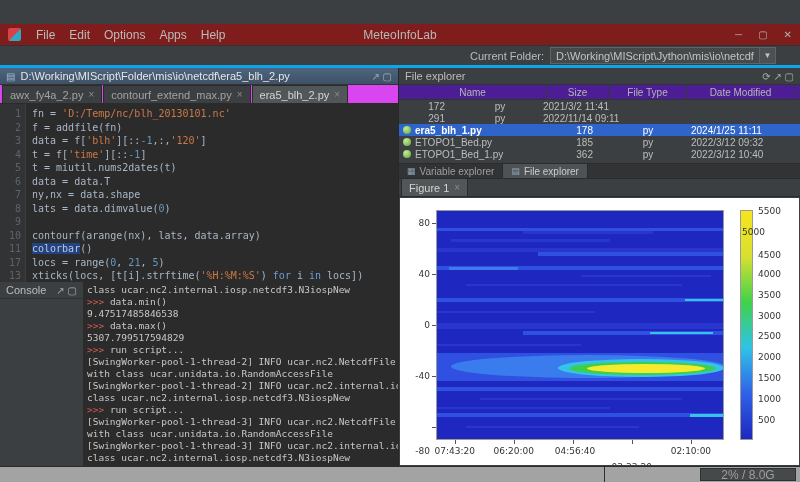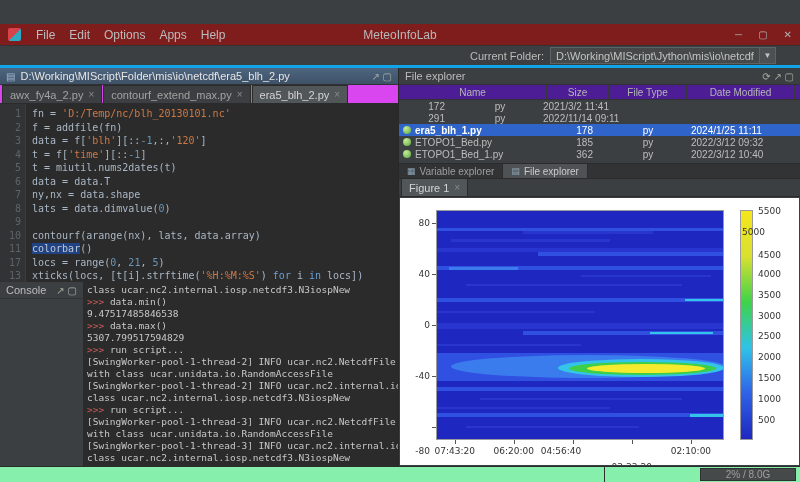--- a/index.html
+++ b/index.html
@@ -101,22 +101,22 @@
                border:1px solid #9a9a9a; overflow:hidden; }
   .band { position:absolute; }
   .colorbar { position:absolute; left:340px; top:12px; width:13px; height:230px; border:1px solid #9a9a9a; }
   .axis-label { position:absolute; font-size:9px; color:#333333; font-family:"DejaVu Sans",sans-serif; }
   .ylab { width:28px; text-align:right; }
   .xlab { width:60px; text-align:center; }
   .cblab { width:32px; text-align:left; }
   .tickmark { position:absolute; background:#555555; }
 
   
-  .statusbar { height:16px; background:#86efac; border-top:1px solid #2b2b2b;
-               display:flex; align-items:center; font-size:10px; color:#9f9f9f; flex:0 0 auto; }
+  .statusbar { height:16px; background:#a3a3a3; border-top:1px solid #2b2b2b;
+               display:flex; align-items:center; font-size:12px; color:#9f9f9f; flex:0 0 auto; }
   .sb-spring { flex:1; }
   .sb-cell { border-left:1px solid #2e3132; height:100%; display:flex; align-items:center;
              justify-content:center; padding:0 10px; }
   .sb-cell.empty { width:96px; }
   .sb-cell.mem { width:96px; background:#45494a; border:1px solid #2e3132; height:13px; margin-right:4px; }
 </style>
 </head>
 <body>
 
 <div class="app">
@@ -314,21 +314,21 @@
             <div class="axis-label ylab" style="left: 2px; top: 122px;">0</div>
             <div class="tickmark" style="left: 32px; top: 127px; width: 4px; height: 1px;"></div>
             <div class="axis-label ylab" style="left: 2px; top: 173.111px;">-40</div>
             <div class="tickmark" style="left: 32px; top: 178.111px; width: 4px; height: 1px;"></div>
             <div class="axis-label ylab" style="left: 2px; top: 224.222px; margin-top: 24px;">-80</div>
             <div class="tickmark" style="left: 32px; top: 229.222px; width: 4px; height: 1px;"></div>
             <div class="axis-label xlab" style="left: 24.72px; top: 248px;">07:43:20</div>
             <div class="tickmark" style="left: 54.72px; top: 242px; width: 1px; height: 4px;"></div>
             <div class="axis-label xlab" style="left: 83.76px; top: 248px;">06:20:00</div>
             <div class="tickmark" style="left: 113.76px; top: 242px; width: 1px; height: 4px;"></div>
-            <div class="axis-label xlab" style="left: 131px; top: 248px;">04:56:40</div>
+            <div class="axis-label xlab" style="left: 145px; top: 248px;">04:56:40</div>
             <div class="tickmark" style="left: 172.8px; top: 242px; width: 1px; height: 4px;"></div>
             <div class="axis-label xlab" style="left: 201.84px; top: 264px;">03:33:20</div>
             <div class="tickmark" style="left: 231.84px; top: 242px; width: 1px; height: 4px;"></div>
             <div class="axis-label xlab" style="left: 260.88px; top: 248px;">02:10:00</div>
             <div class="tickmark" style="left: 290.88px; top: 242px; width: 1px; height: 4px;"></div>
             <div class="axis-label cblab" style="left: 358px; top: 8px;">5500</div>
             <div class="axis-label cblab" style="left: 342px; top: 28.9091px;">5000</div>
             <div class="axis-label cblab" style="left: 358px; top: 52px;">4500</div>
             <div class="axis-label cblab" style="left: 358px; top: 70.7273px;">4000</div>
             <div class="axis-label cblab" style="left: 358px; top: 91.6364px;">3500</div>

